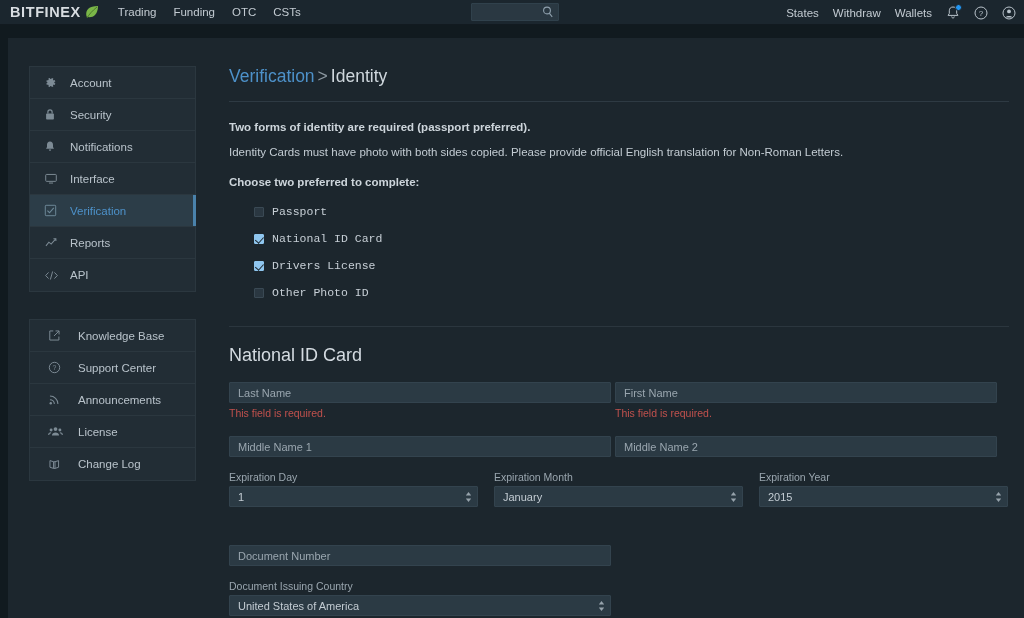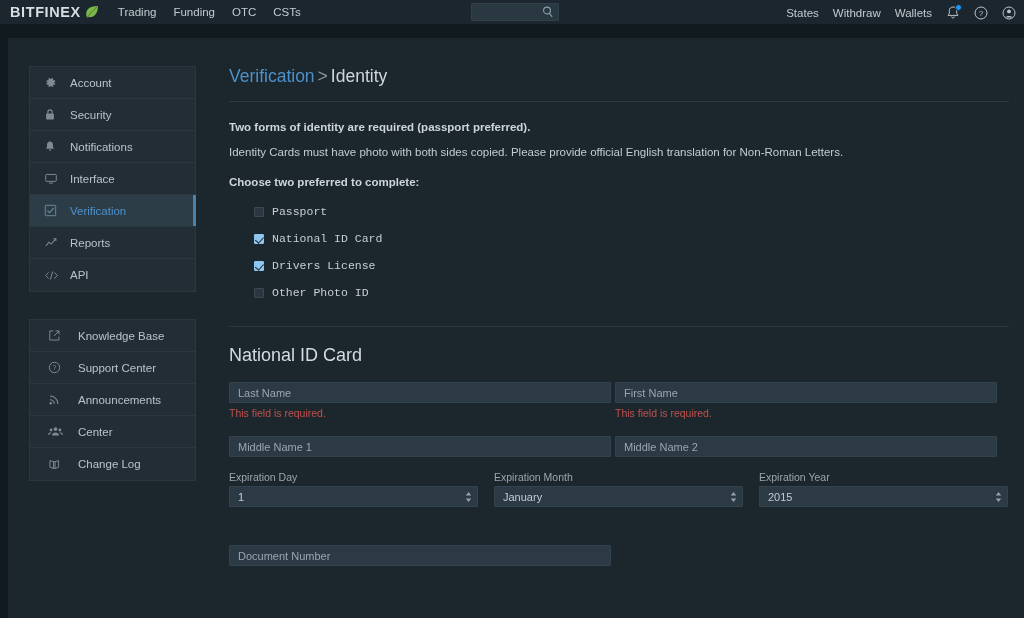--- a/index.html
+++ b/index.html
@@ -330,21 +330,21 @@
       <div class="side-item">
         <span class="s-icon">
           <svg width="15" height="13" viewBox="0 0 18 16">
                 <circle cx="9" cy="5" r="2.3" fill="currentColor"></circle>
                 <circle cx="3.6" cy="6.2" r="1.8" fill="currentColor"></circle>
                 <circle cx="14.4" cy="6.2" r="1.8" fill="currentColor"></circle>
                 <path d="M4.6 12.8c0-2.4 2-3.7 4.4-3.7s4.4 1.3 4.4 3.7z" fill="currentColor"></path>
                 <path d="M0.6 12.4c0-1.8 1.3-2.8 3-2.8M17.4 12.4c0-1.8-1.3-2.8-3-2.8" stroke="currentColor" stroke-width="1.3" fill="none"></path>
               </svg>
         </span>
-        <span class="s-label">Center</span>
+        <span class="s-label">License</span>
       </div>
 
       <div class="side-item">
         <span class="s-icon">
           <svg width="14" height="13" viewBox="0 0 16 16">
                 <path d="M1.8 3.2l4.4 1.4v8.2L1.8 11.4z M8 4.6L12.4 3.2v8.2L8 12.8z" fill="none" stroke="currentColor" stroke-width="1.2"></path>
                 <line x1="6.2" y1="4.6" x2="8" y2="4.6" stroke="currentColor" stroke-width="1.2"></line>
                 <line x1="6.2" y1="12.8" x2="8" y2="12.8" stroke="currentColor" stroke-width="1.2"></line>
               </svg>
         </span>
@@ -452,18 +452,32 @@
                   </svg>
             </span>
           </div>
         </div>
       </div>
 
       <div class="row" style="margin-top:38px; width:382px;">
         <input class="inp" type="text" placeholder="Document Number" style="">
       </div>
 
+      <div class="row" style="margin-top:14px; width:382px;">
+        <label class="field-label">Document Issuing Country</label>
+        <div class="sel-wrap">
+          <select class="sel">
+            <option>United States of America</option>
+          </select>
+          <span class="sel-arrow">
+            <svg width="7" height="11" viewBox="0 0 7 11">
+                  <path d="M3.5 0.6L6.2 4H0.8z" fill="#97a3ac"></path>
+                  <path d="M3.5 10.4L0.8 7h5.4z" fill="#97a3ac"></path>
+                </svg>
+          </span>
+        </div>
+      </div>
 
     </div>
   </div>
 
 </div>
 </div>
 
 </body></html>

